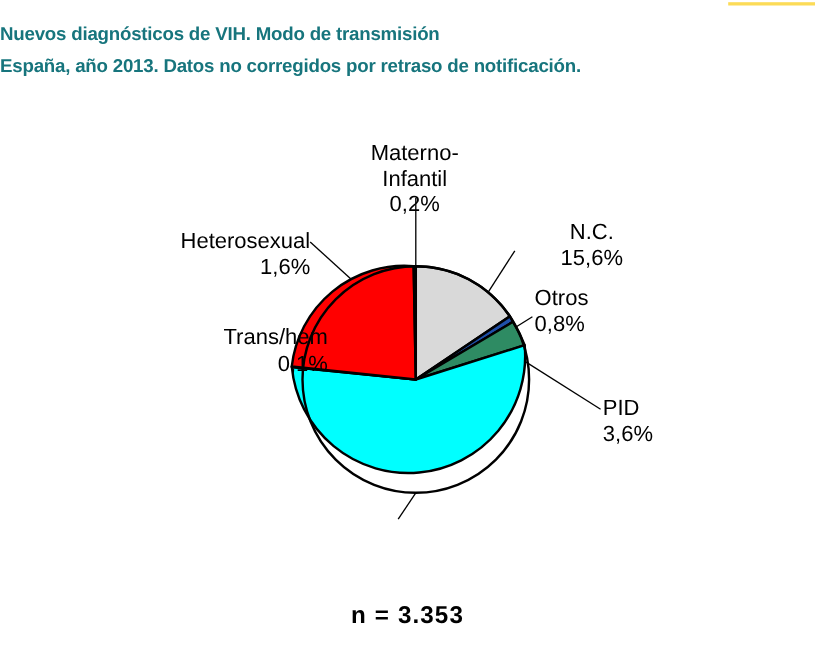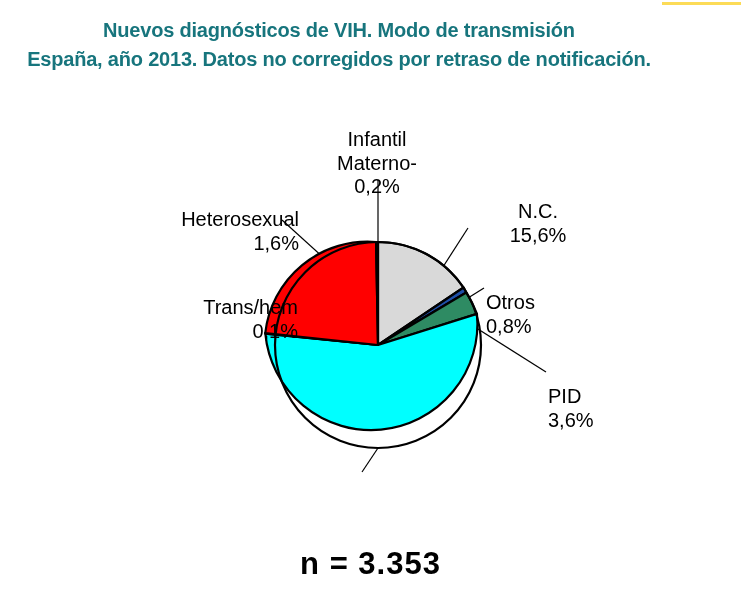--- a/index.html
+++ b/index.html
@@ -25,24 +25,23 @@
     height: 3px;
     background: #fcdb57;
   }
 
   
   #title-block {
     position: absolute;
     left: 0;
     top: 16px;
     width: 678px;
-    text-align: center;
     color: #17757d;
     font-weight: bold;
-    font-size: 20px;
+    font-size: 17px;
     line-height: 29px;
     letter-spacing: -0.2px;
   }
   #title-block .tline { display: block; white-space: nowrap; }
 
   
   #chart-area {
     position: absolute;
     left: 0;
     top: 100px;
@@ -65,36 +64,36 @@
     font-family: "Liberation Sans", sans-serif;
   }
   .callout .lbl { display: block; }
   .callout .val { display: block; }
   .callout.ctr { text-align: center; }
   .callout.rgt { text-align: right; }
   .callout.lft { text-align: left; }
 
   
   #lab-materno   { left: 309px; top: 28px;  width: 136px; }
-  #lab-heterosex { left: 117px; top: 108px; width: 182px; }
+  #lab-heterosex { left: 100px; top: 108px; width: 182px; }
   #lab-trans     { left: 116px; top: 196px; width: 182px; }
   #lab-nc        { left: 470px; top: 100px; width: 136px; text-align: center; }
-  #lab-otros     { left: 486px; top: 160px; width: 136px; margin-top: 31px; }
-  #lab-pid       { left: 548px; top: 260px; width: 136px; margin-top: 25px; }
+  #lab-otros     { left: 486px; top: 160px; width: 136px; }
+  #lab-pid       { left: 548px; top: 260px; width: 136px; }
   #lab-hsh       { left: 322px; top: 363px; width: 160px; }
 
   
   #n-total {
     position: absolute;
     left: 0;
     top: 546px;
     width: 741px;
     text-align: center;
     color: #000000;
-    font-size: 31px;
+    font-size: 22px;
     font-weight: bold;
     letter-spacing: 1px;
   }
 </style>
 </head>
 <body>
 
 <div id="top-rule"></div>
 
 <div id="title-block">
@@ -130,22 +129,22 @@
 
       <path fill="#ff0000" d="M 378 245 L 265.25 233.06 A 103 103 0 0 1 376.06 142.02 Z"></path>
 
       <path fill="#d9d9d9" d="M 378 245 L 376.06 142.02 A 103 103 0 0 1 378 142 Z"></path>
     </g>
 
     <circle cx="378" cy="245" r="103" fill="none" stroke="#000000" stroke-width="2.2"></circle>
   </svg>
 
   <div class="callout ctr" id="lab-materno">
+    <span class="lbl">Materno-</span>
     <span class="lbl">Infantil</span>
-    <span class="lbl">Materno-</span>
     <span class="val">0,2%</span>
   </div>
 
   <div class="callout rgt" id="lab-heterosex">
     <span class="lbl">Heterosexual</span>
     <span class="val">1,6%</span>
   </div>
 
   <div class="callout rgt" id="lab-trans">
     <span class="lbl">Trans/hem</span>

